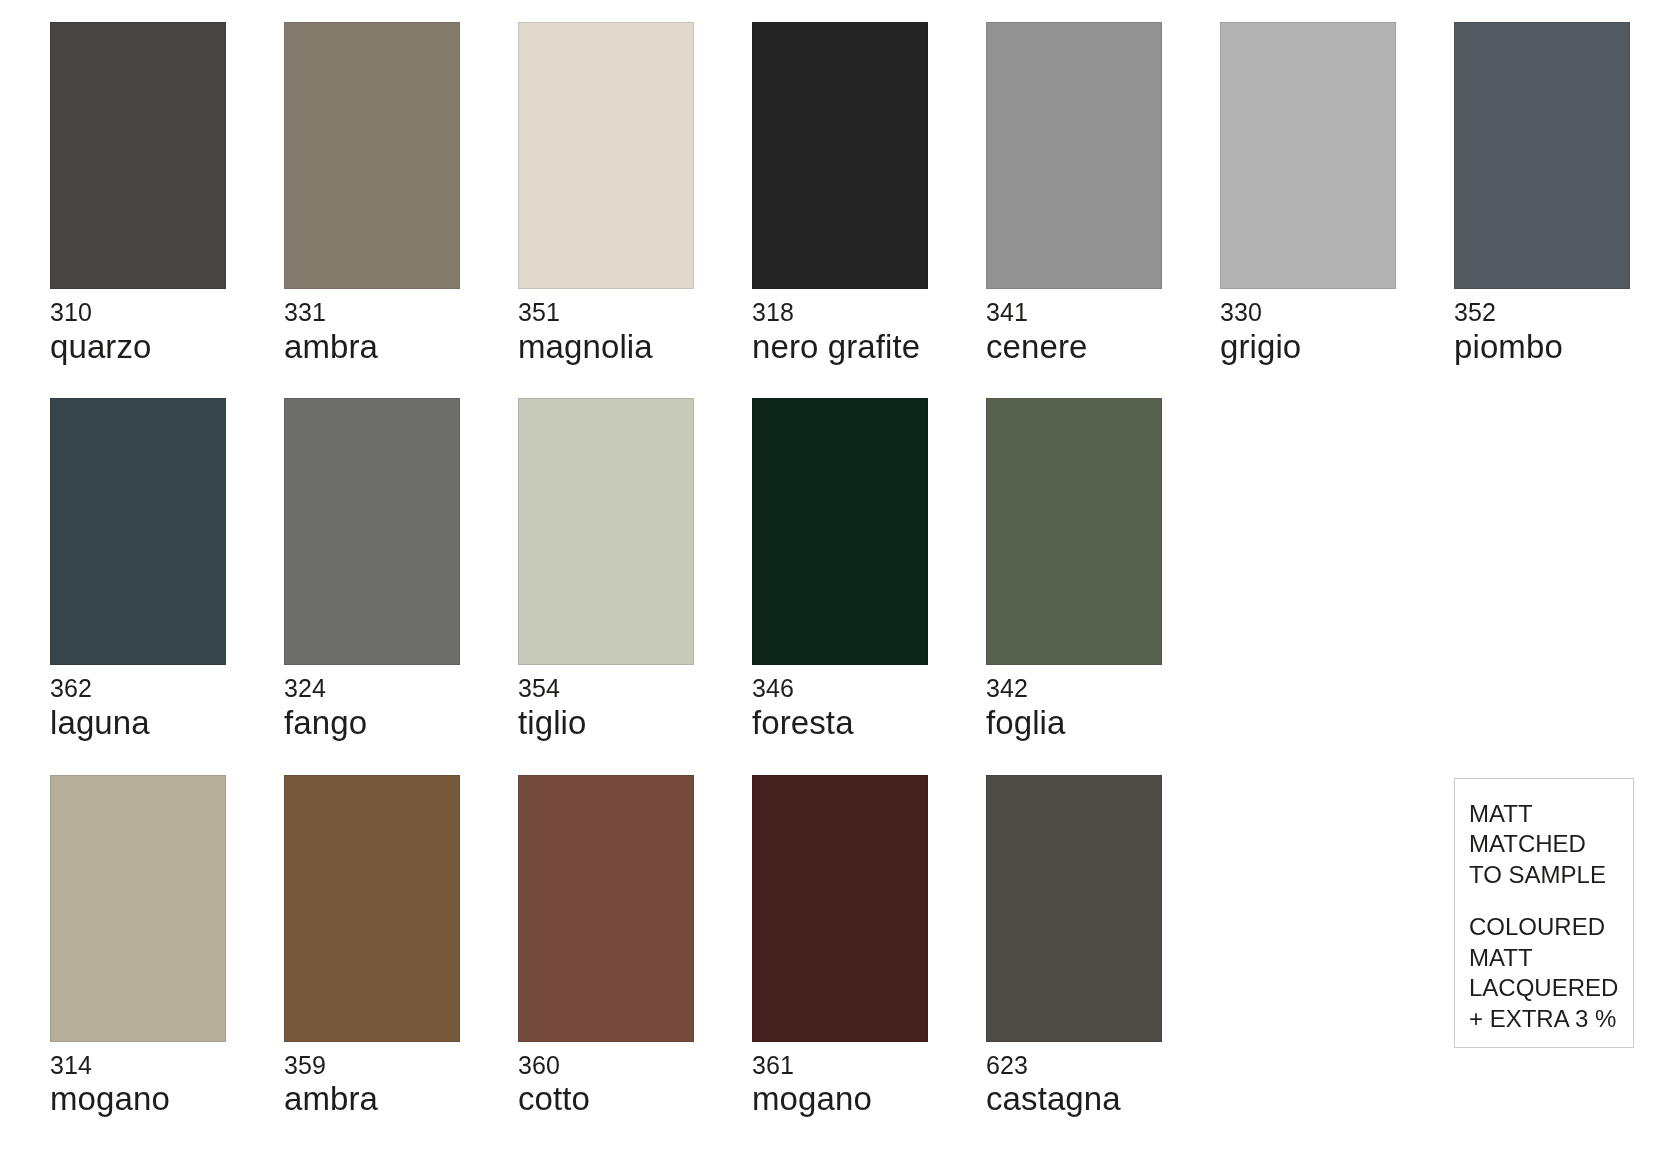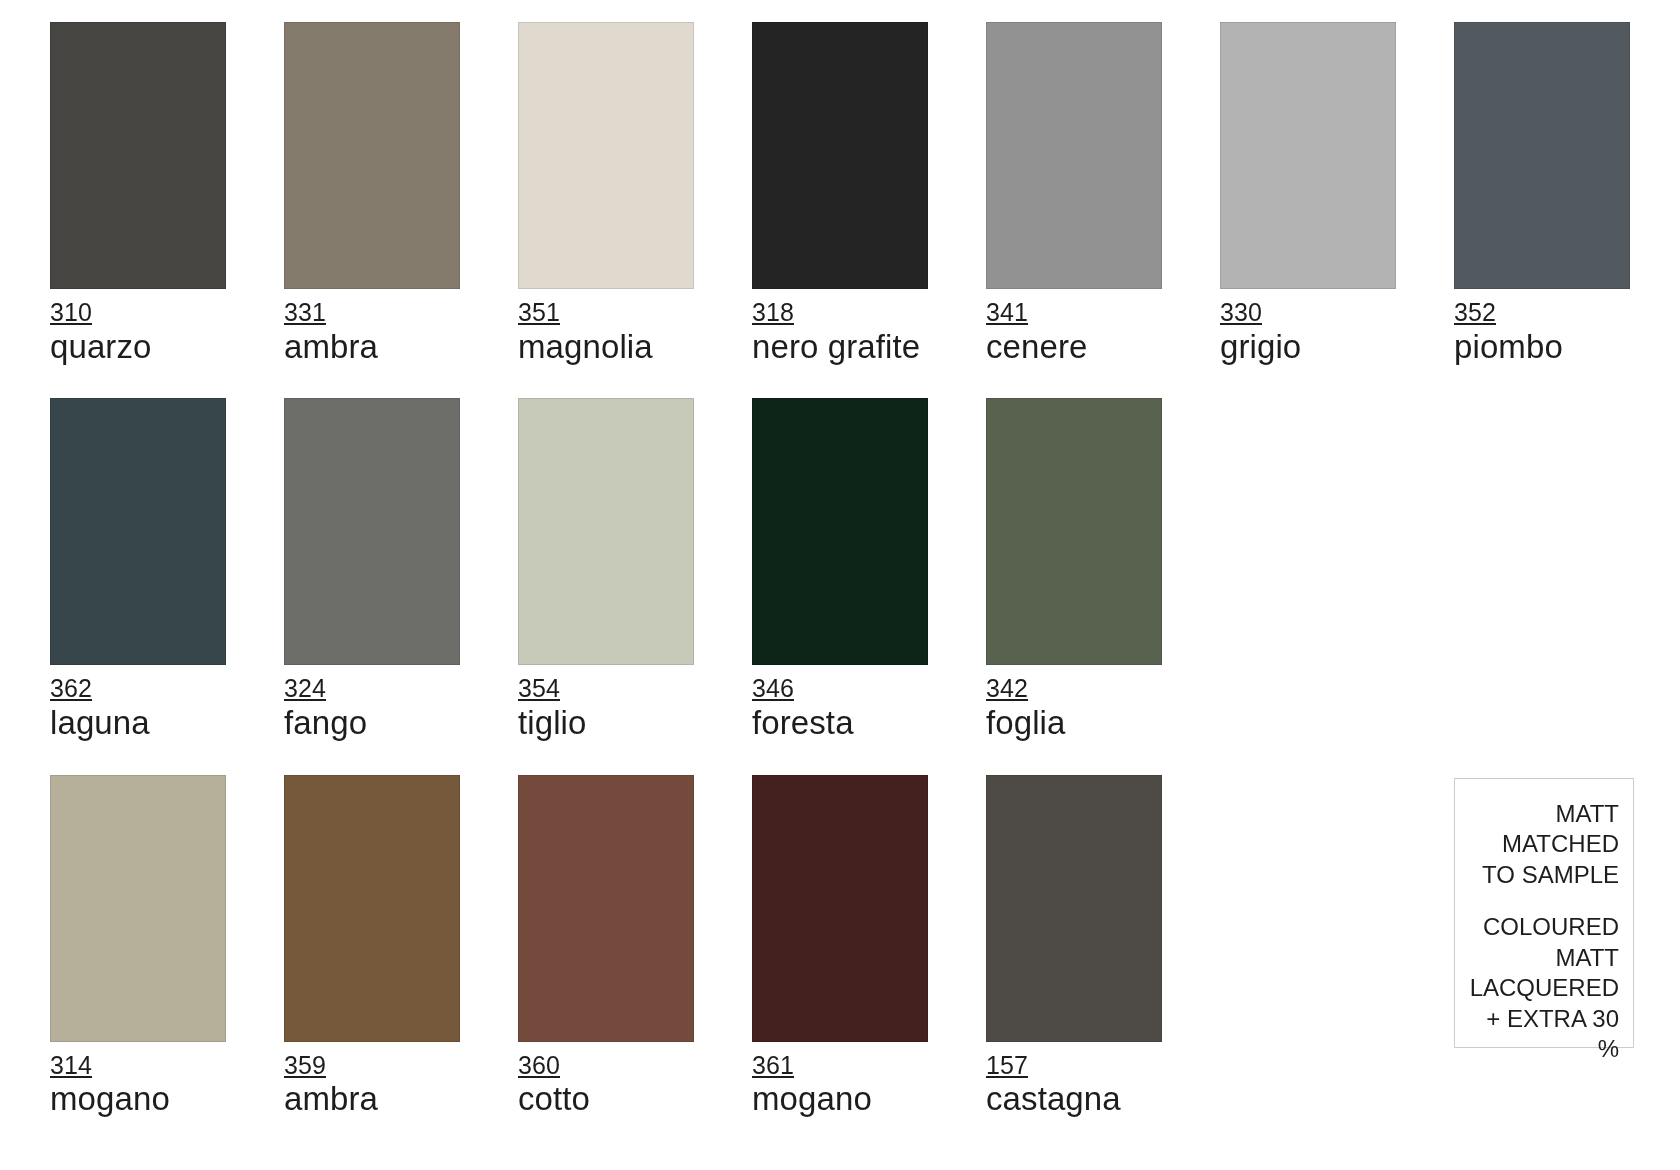--- a/index.html
+++ b/index.html
@@ -57,21 +57,20 @@
   .swatch-caption {
     margin-top: 9px;
     line-height: 1.18;
     font-size: 25px;
     letter-spacing: 0.1px;
     color: #1d1d1b;
   }
   .swatch-code {
     display: block;
     font-size: 25px;
-    text-decoration: underline;
   }
   .swatch-name {
     display: block;
     font-size: 33px;
   }
 
   .swatch-cell.empty .swatch-chip {
     border: none;
     background: transparent;
   }
@@ -90,21 +89,20 @@
     box-sizing: border-box;
     border: 1px solid #cccccc;
     background: #ffffff;
     padding: 20px 14px 14px 14px;
   }
   .note-para {
     font-size: 24px;
     line-height: 1.27;
     color: #1d1d1b;
     margin: 0;
-    text-align: right;
   }
   .note-para + .note-para {
     margin-top: 22px;
   }
 </style>
 </head>
 <body>
 
 <div id="swatch-sheet">
 
@@ -223,28 +221,28 @@
     <div class="swatch-cell">
       <div class="swatch-chip" style="background:#44201e"></div>
       <div class="swatch-caption">
         <span class="swatch-code">361</span>
         <span class="swatch-name">mogano</span>
       </div>
     </div>
     <div class="swatch-cell">
       <div class="swatch-chip" style="background:#4e4a46"></div>
       <div class="swatch-caption">
-        <span class="swatch-code">157</span>
+        <span class="swatch-code">623</span>
         <span class="swatch-name">castagna</span>
       </div>
     </div>
     <div class="swatch-cell empty">
       <div class="swatch-chip"></div>
     </div>
     <div class="note-cell">
       <div class="note-box">
         <p class="note-para">MATT MATCHED TO SAMPLE</p>
-        <p class="note-para">COLOURED MATT LACQUERED + EXTRA 30 %</p>
+        <p class="note-para">COLOURED MATT LACQUERED + EXTRA 3 %</p>
       </div>
     </div>
   </div>
 
 </div>
 
 </body></html>

